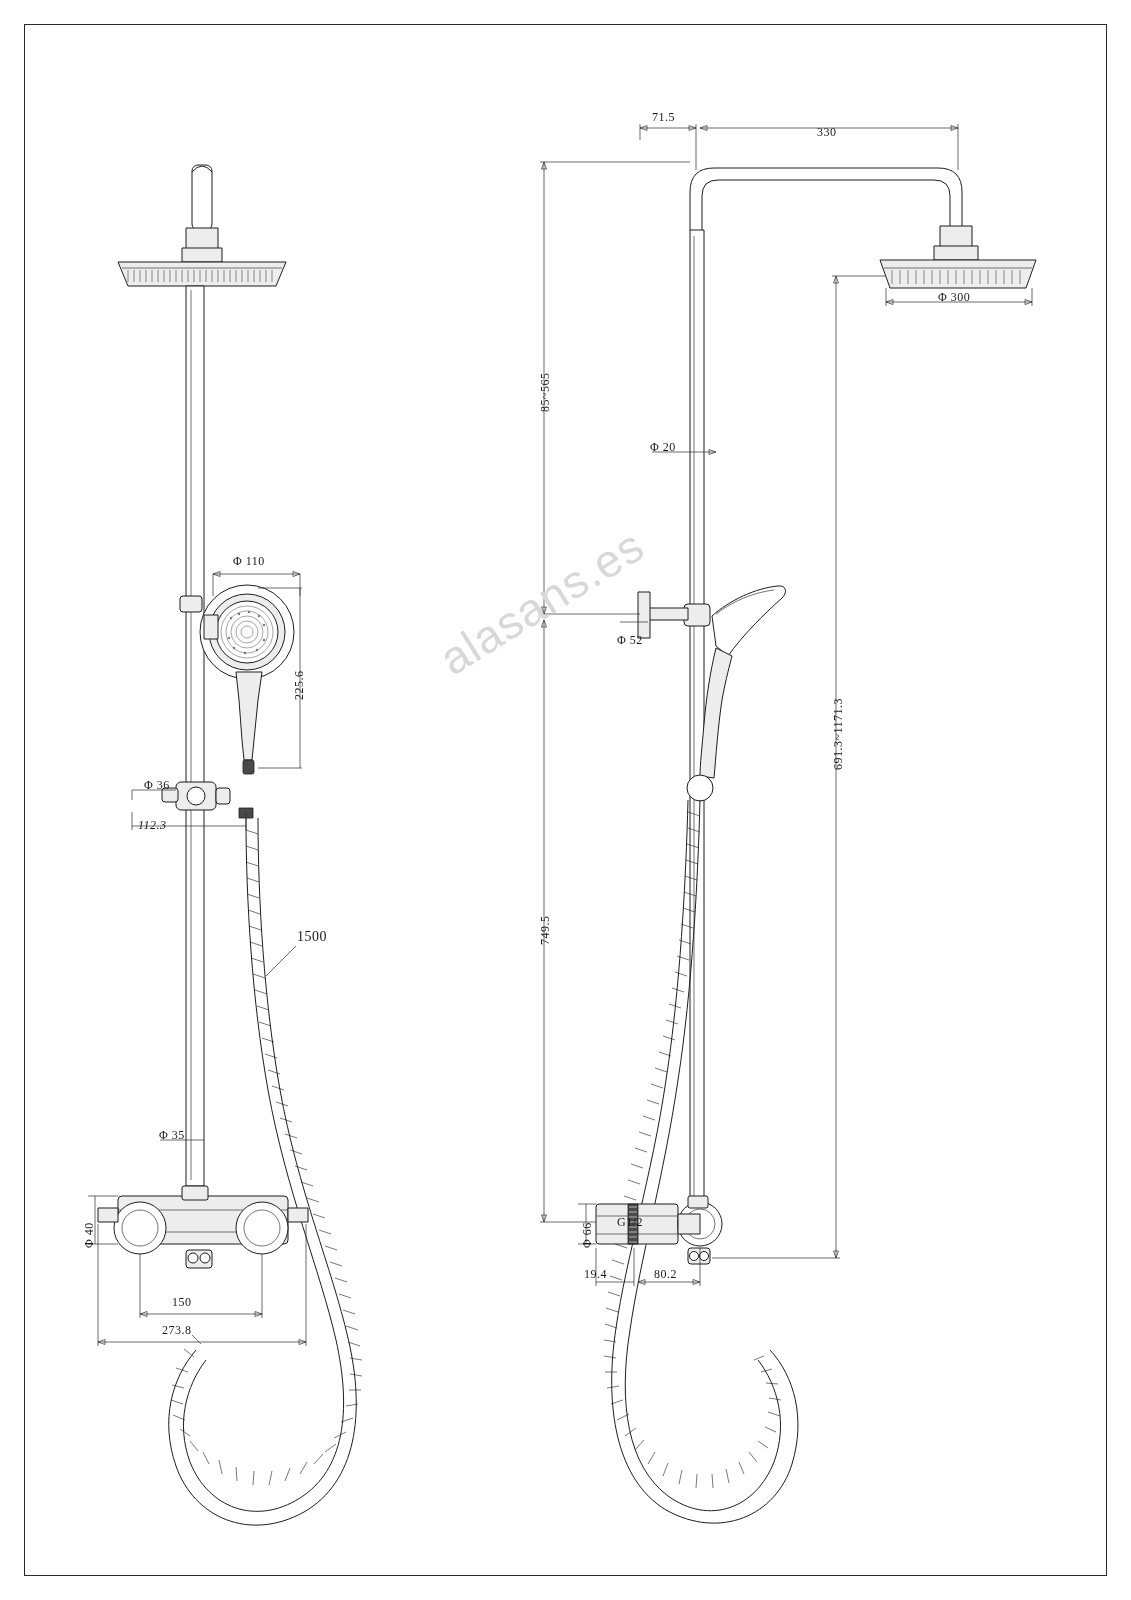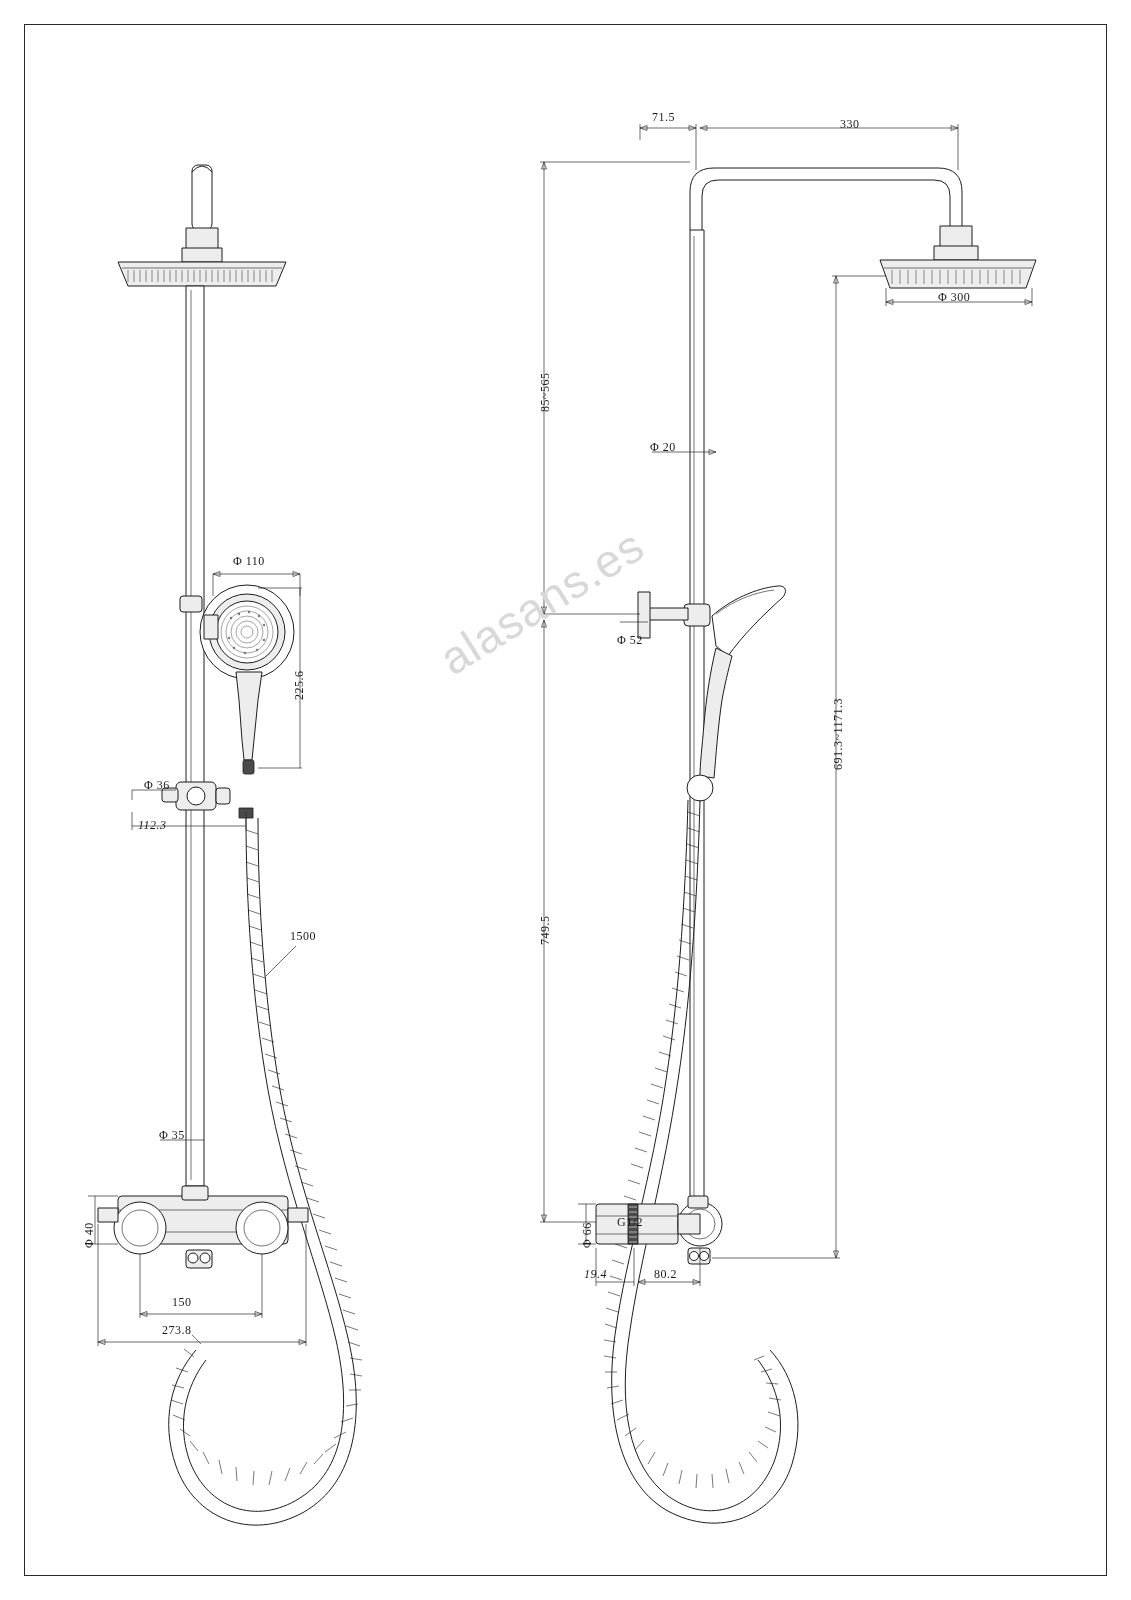--- a/index.html
+++ b/index.html
@@ -432,34 +432,34 @@
       <path class="ln-dim" d="M638 1282 l7 -2.5 v5 z" fill="#2b2b2b"></path>
       <path class="ln-dim" d="M700 1282 l-7 -2.5 v5 z" fill="#2b2b2b"></path>
       <line class="ln-dim" x1="700" y1="1248" x2="700" y2="1286"></line>
     </g>
   </svg>
 
   <div class="dim-text" style="left:233px;top:554px;">Φ 110</div>
   <div class="dim-text vert" style="left:292px;top:700px;">225.6</div>
   <div class="dim-text" style="left:128px;top:778px;margin-left:16px;">Φ 36</div>
   <div class="dim-text" style="left:138px;top:818px;font-style:italic;">112.3</div>
-  <div class="dim-text" style="left:290px;top:929px;font-size:12px;">1500</div>
+  <div class="dim-text" style="left:297px;top:929px;font-size:14px;">1500</div>
   <div class="dim-text" style="left:159px;top:1128px;">Φ 35</div>
   <div class="dim-text vert" style="left:82px;top:1248px;">Φ 40</div>
   <div class="dim-text" style="left:172px;top:1295px;">150</div>
   <div class="dim-text" style="left:162px;top:1323px;text-align:center;">273.8</div>
 
   <div class="dim-text" style="left:652px;top:110px;">71.5</div>
-  <div class="dim-text" style="left:817px;top:117px;margin-left:23px;">330</div>
+  <div class="dim-text" style="left:817px;top:125px;">330</div>
   <div class="dim-text" style="left:938px;top:290px;">Φ 300</div>
   <div class="dim-text vert" style="left:538px;top:412px;">85~565</div>
   <div class="dim-text" style="left:650px;top:440px;">Φ 20</div>
   <div class="dim-text" style="left:617px;top:633px;">Φ 52</div>
   <div class="dim-text vert" style="left:831px;top:770px;">691.3~1171.3</div>
   <div class="dim-text vert" style="left:538px;top:945px;">749.5</div>
   <div class="dim-text vert" style="left:580px;top:1248px;">Φ 66</div>
   <div class="dim-text" style="left:597px;top:1215px;margin-left:20px;">G1/2</div>
-  <div class="dim-text" style="left:584px;top:1267px;font-style:italic;">19.4</div>
+  <div class="dim-text" style="left:584px;top:1267px;">19.4</div>
   <div class="dim-text" style="left:654px;top:1267px;">80.2</div>
 
   <div class="wm">alasans.es</div>
 
 </div>
 
 </body></html>

